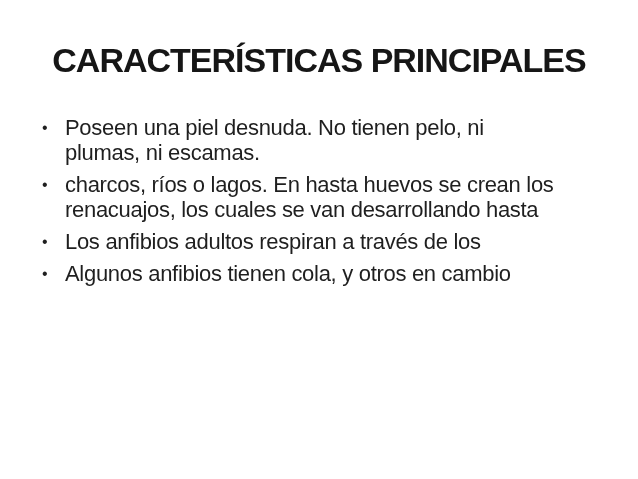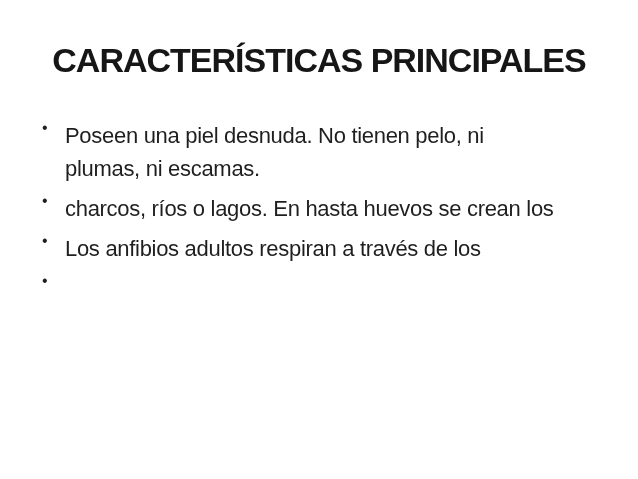--- a/index.html
+++ b/index.html
@@ -48,21 +48,20 @@
   }
   .bullet-lines {
     flex: 1 1 auto;
   }
   .bullet-line {
     font-size: 22px;
     line-height: 25px;
     letter-spacing: -0.3px;
     white-space: nowrap;
     color: #1f1f1f;
-    margin-top: 8px;
   }
 </style>
 </head>
 <body>
 
 <div class="slide">
 
   <div class="slide-title">CARACTERÍSTICAS PRINCIPALES</div>
 
   <div class="bullet-list">
@@ -72,30 +71,32 @@
       <div class="bullet-lines">
         <div class="bullet-line">Poseen una piel desnuda. No tienen pelo, ni</div>
         <div class="bullet-line">plumas, ni escamas.</div>
       </div>
     </div>
 
     <div class="bullet-item">
       <span class="bullet-dot">•</span>
       <div class="bullet-lines">
         <div class="bullet-line">charcos, ríos o lagos. En hasta huevos se crean los</div>
+        <div class="bullet-line">renacuajos, los cuales se van desarrollando hasta</div>
       </div>
     </div>
 
     <div class="bullet-item">
       <span class="bullet-dot">•</span>
       <div class="bullet-lines">
         <div class="bullet-line">Los anfibios adultos respiran a través de los</div>
       </div>
     </div>
 
     <div class="bullet-item">
       <span class="bullet-dot">•</span>
       <div class="bullet-lines">
+        <div class="bullet-line">Algunos anfibios tienen cola, y otros en cambio</div>
       </div>
     </div>
 
   </div>
 </div>
 
 </body></html>

